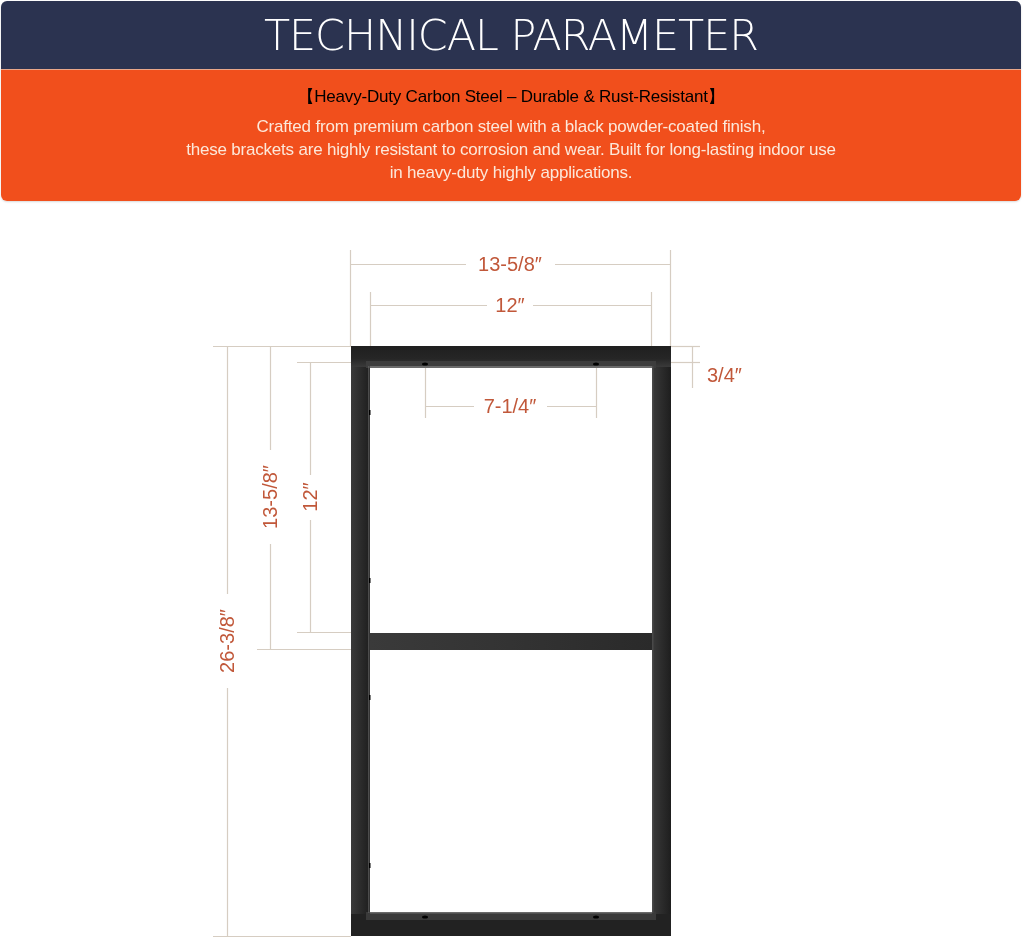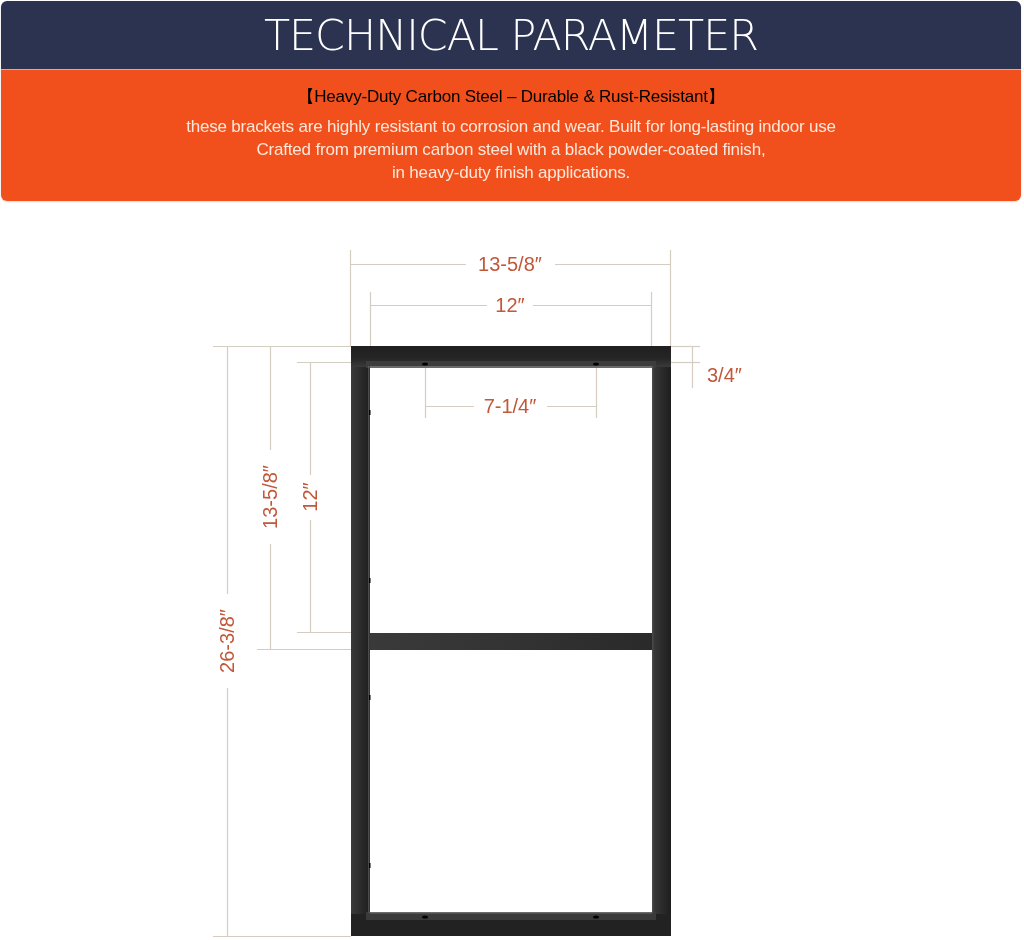--- a/index.html
+++ b/index.html
@@ -90,23 +90,23 @@
 </head>
 <body>
 
 <div class="banner">
   <div class="banner-top">
     <div class="banner-title">TECHNICAL PARAMETER</div>
   </div>
   <div class="banner-bottom">
     <div class="banner-subtitle">【Heavy-Duty Carbon Steel – Durable &amp; Rust-Resistant】</div>
     <div class="banner-desc">
+      <span>Crafted from premium carbon steel with a black powder-coated finish,</span>
       <span>these brackets are highly resistant to corrosion and wear. Built for long-lasting indoor use</span>
-      <span>Crafted from premium carbon steel with a black powder-coated finish,</span>
-      <span>in heavy-duty finish applications.</span>
+      <span>in heavy-duty highly applications.</span>
     </div>
   </div>
 </div>
 
 <svg class="drawing" width="1024" height="940" viewBox="0 0 1024 940" xmlns="http://www.w3.org/2000/svg">
   <defs>
     <linearGradient id="barV" x1="0" x2="1" y1="0" y2="0">
       <stop offset="0" stop-color="#3a3a3a"></stop>
       <stop offset="0.5" stop-color="#2c2c2c"></stop>
       <stop offset="1" stop-color="#1e1e1e"></stop>

